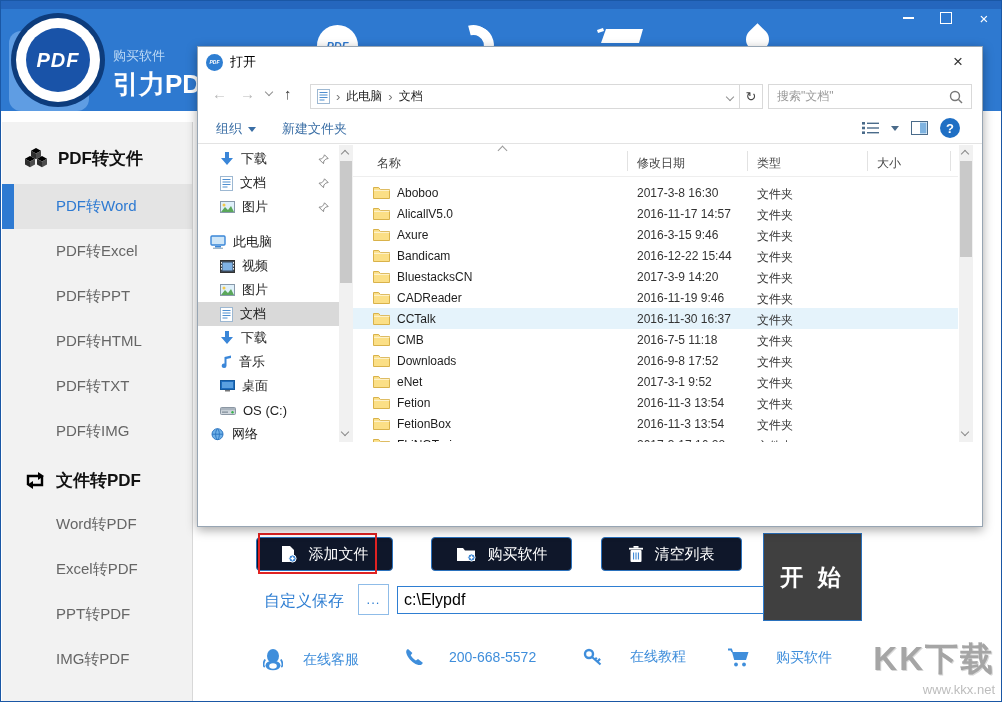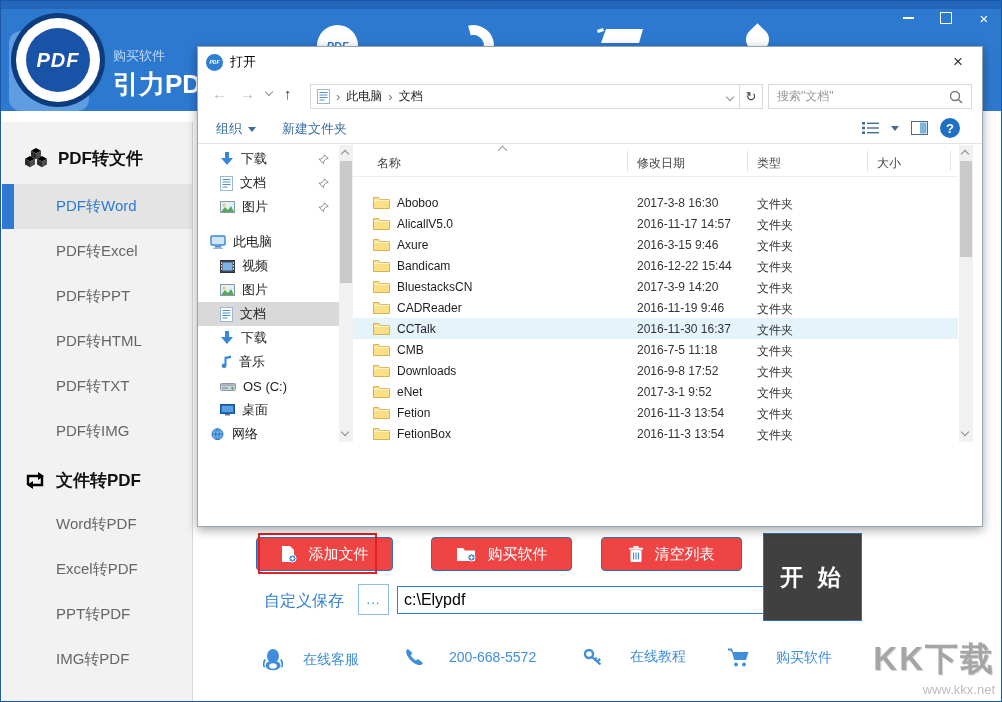--- a/index.html
+++ b/index.html
@@ -70,21 +70,21 @@
   .sb-up span { transform:rotate(-135deg); margin-top:3px; }
   .sb-dn span { transform:rotate(45deg); }
   .sb-thumb { position:absolute; left:1px; width:12px; background:#c9c9c9; }
 
   
   .files { position:absolute; left:155px; top:98px; width:605px; height:297px; overflow:hidden; background:#fff; }
   .fl-header { position:absolute; left:0; top:0; width:100%; height:32px; border-bottom:1px solid #eee; font-size:12px; color:#444; }
   .fl-h { position:absolute; top:10px; cursor:pointer; }
   .fl-sep { position:absolute; top:6px; height:20px; border-left:1px solid #e2e2e2; }
   .sort-up { position:absolute; left:146px; top:2px; width:7px; height:7px; border-right:1.4px solid #9a9a9a; border-bottom:1.4px solid #9a9a9a; transform:rotate(-135deg); }
-  .fl-rows { position:absolute; left:0; top:37px; width:100%;margin-top:10px; }
+  .fl-rows { position:absolute; left:0; top:37px; width:100%; }
   .f-row { position:relative; height:21px; font-size:12px; color:#1d1d1d; cursor:pointer; }
   .f-row.hl { background:#e5f3fb; }
   .f-ico { position:absolute; left:20px; top:4px; }
   .f-name { position:absolute; left:44px; top:4px; width:225px; overflow:hidden; white-space:nowrap; }
   .f-date { position:absolute; left:284px; top:4px; color:#333; }
   .f-type { position:absolute; left:404px; top:4px; color:#333; }
 
   
   .dlg-footer { position:absolute; left:0; top:395px; width:100%; height:86px; background:#f0f0f0; border-top:1px solid #dfdfdf; }
   .fn-label { position:absolute; left:130px; top:17px; width:126px; text-align:right; font-size:13px; color:#111; }
@@ -98,21 +98,21 @@
   .open-div { width:1px; height:100%; background:#adadad; }
   .open-arrow { width:17px; display:flex; align-items:center; justify-content:center; }
   .open-arrow .tri { border-top-color:#111; }
   .cancel-btn { position:absolute; left:681px; top:43px; width:85px; height:27px; background:#e1e1e1; border:1px solid #adadad; display:flex; align-items:center; justify-content:center; font-size:13px; color:#111; cursor:pointer; }
   .grip { position:absolute; right:3px; bottom:3px; width:10px; height:10px; background:
     radial-gradient(circle at 2px 8px, #aaa 1px, transparent 1.5px),
     radial-gradient(circle at 6px 8px, #aaa 1px, transparent 1.5px),
     radial-gradient(circle at 8px 4px, #aaa 1px, transparent 1.5px); }
 
   
-  .blue-btn { position:absolute; background:#ef4444; border:1px solid #2a71bd; border-radius:4px; color:#fff; font-size:15px; display:flex; align-items:center; justify-content:center; gap:12px; cursor:pointer; }
+  .blue-btn { position:absolute; background:#0f172a; border:1px solid #2a71bd; border-radius:4px; color:#fff; font-size:15px; display:flex; align-items:center; justify-content:center; gap:12px; cursor:pointer; }
   .btn-addfile  { left:255px; top:536px; width:137px; height:34px; }
   .btn-addfolder{ left:430px; top:536px; width:141px; height:34px; }
   .btn-clear    { left:600px; top:536px; width:141px; height:34px; }
   .red-box { position:absolute; left:257px; top:532px; width:119px; height:41px; border:2px solid #e02222; z-index:6; pointer-events:none; }
   .btn-start { position:absolute; left:762px; top:532px; width:99px; height:88px; background:#404040; border:1px solid #2a71bd; color:#fff; font-size:23px; font-weight:bold; display:flex; align-items:center; justify-content:center; letter-spacing:4px; cursor:pointer; }
   .custom-label { position:absolute; left:263px; top:590px; font-size:16px; color:#2e7ed2; cursor:pointer; }
   .btn-browse { position:absolute; left:357px; top:583px; width:31px; height:31px; background:#fff; border:1px solid #8fbce8; color:#2e7ed2; font-size:13px; letter-spacing:1px; display:flex; align-items:center; justify-content:center; cursor:pointer; }
   .path-input { position:absolute; left:396px; top:585px; width:367px; height:28px; background:#fff; border:1px solid #2e7ed2; font-size:16px; color:#000; display:flex; align-items:center; padding-left:6px; }
   .links { position:absolute; left:0; top:641px; width:1002px; height:36px; }
   .link { position:absolute; display:flex; align-items:center; gap:26px; color:#3f8edb; font-size:14px; cursor:pointer; }
@@ -437,38 +437,38 @@
         <div class="tree-row child">
           <span class="icn">
             <svg width="12" height="14" viewBox="0 0 12 14">
               <path d="M4.5 2l6.5-1.6V3L6.5 4v6.7a2.4 2.2 0 1 1-2-2.1z" fill="#3a86d8"></path>
             </svg>
           </span>
           <span>音乐</span>
         </div>
         <div class="tree-row child">
           <span class="icn">
+            <svg width="15" height="12" viewBox="0 0 15 12">
+              <rect x="0.5" y="0.5" width="14" height="9" fill="#1f6ec0" stroke="#155a9e"></rect>
+              <rect x="2" y="2" width="11" height="6" fill="#5aa0e0"></rect>
+              <rect x="5" y="10" width="5" height="1.5" fill="#777"></rect>
+            </svg>
+          </span>
+          <span>桌面</span>
+        </div>
+        <div class="tree-row child">
+          <span class="icn">
             <svg width="16" height="12" viewBox="0 0 16 12">
               <rect x="0.5" y="3.5" width="15" height="7" rx="1" fill="#cfd6dd" stroke="#8b97a3"></rect>
               <rect x="1" y="4" width="14" height="2.2" fill="#aab4be"></rect>
               <circle cx="12.5" cy="8.2" r="1.2" fill="#36b34a"></circle>
               <rect x="2" y="7.6" width="6" height="1" fill="#6d7b88"></rect>
             </svg>
           </span>
           <span>OS (C:)</span>
-        </div>
-        <div class="tree-row child">
-          <span class="icn">
-            <svg width="15" height="12" viewBox="0 0 15 12">
-              <rect x="0.5" y="0.5" width="14" height="9" fill="#1f6ec0" stroke="#155a9e"></rect>
-              <rect x="2" y="2" width="11" height="6" fill="#5aa0e0"></rect>
-              <rect x="5" y="10" width="5" height="1.5" fill="#777"></rect>
-            </svg>
-          </span>
-          <span>桌面</span>
         </div>
         <div class="tree-row lvl0">
           <span class="icn">
             <svg width="15" height="13" viewBox="0 0 15 13">
               <circle cx="7.5" cy="6.2" r="5.5" fill="#6fb1e8" stroke="#2f77c2"></circle>
               <path d="M2 6.2h11M7.5 0.7c-2.5 2-2.5 9 0 11M7.5 0.7c2.5 2 2.5 9 0 11" stroke="#2f77c2" fill="none"></path>
             </svg>
           </span>
           <span>网络</span>
         </div>

